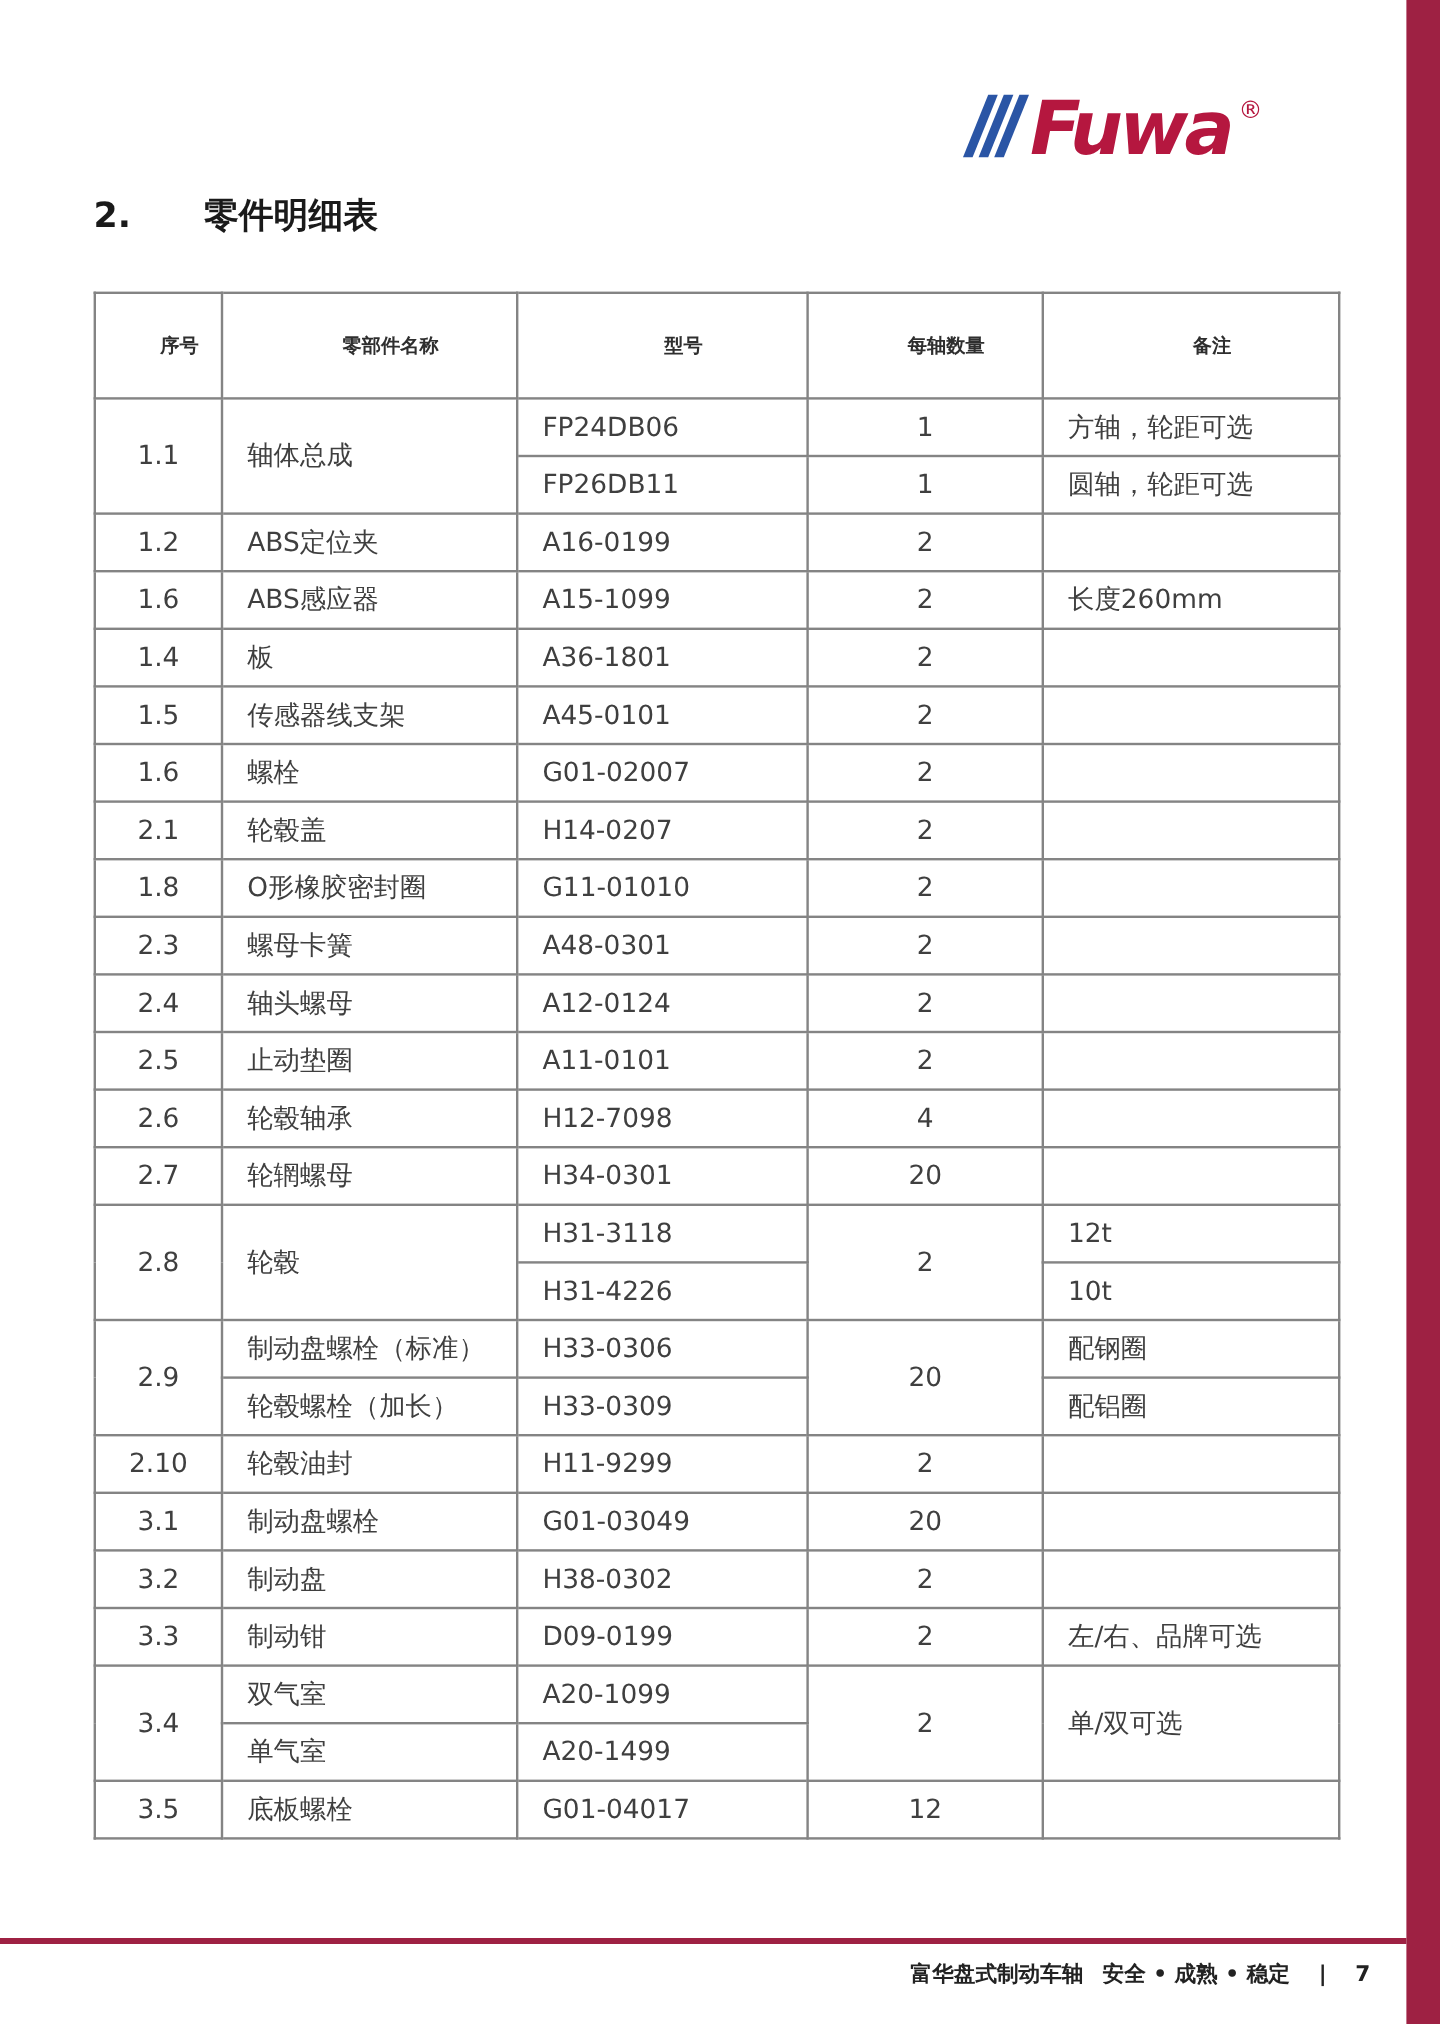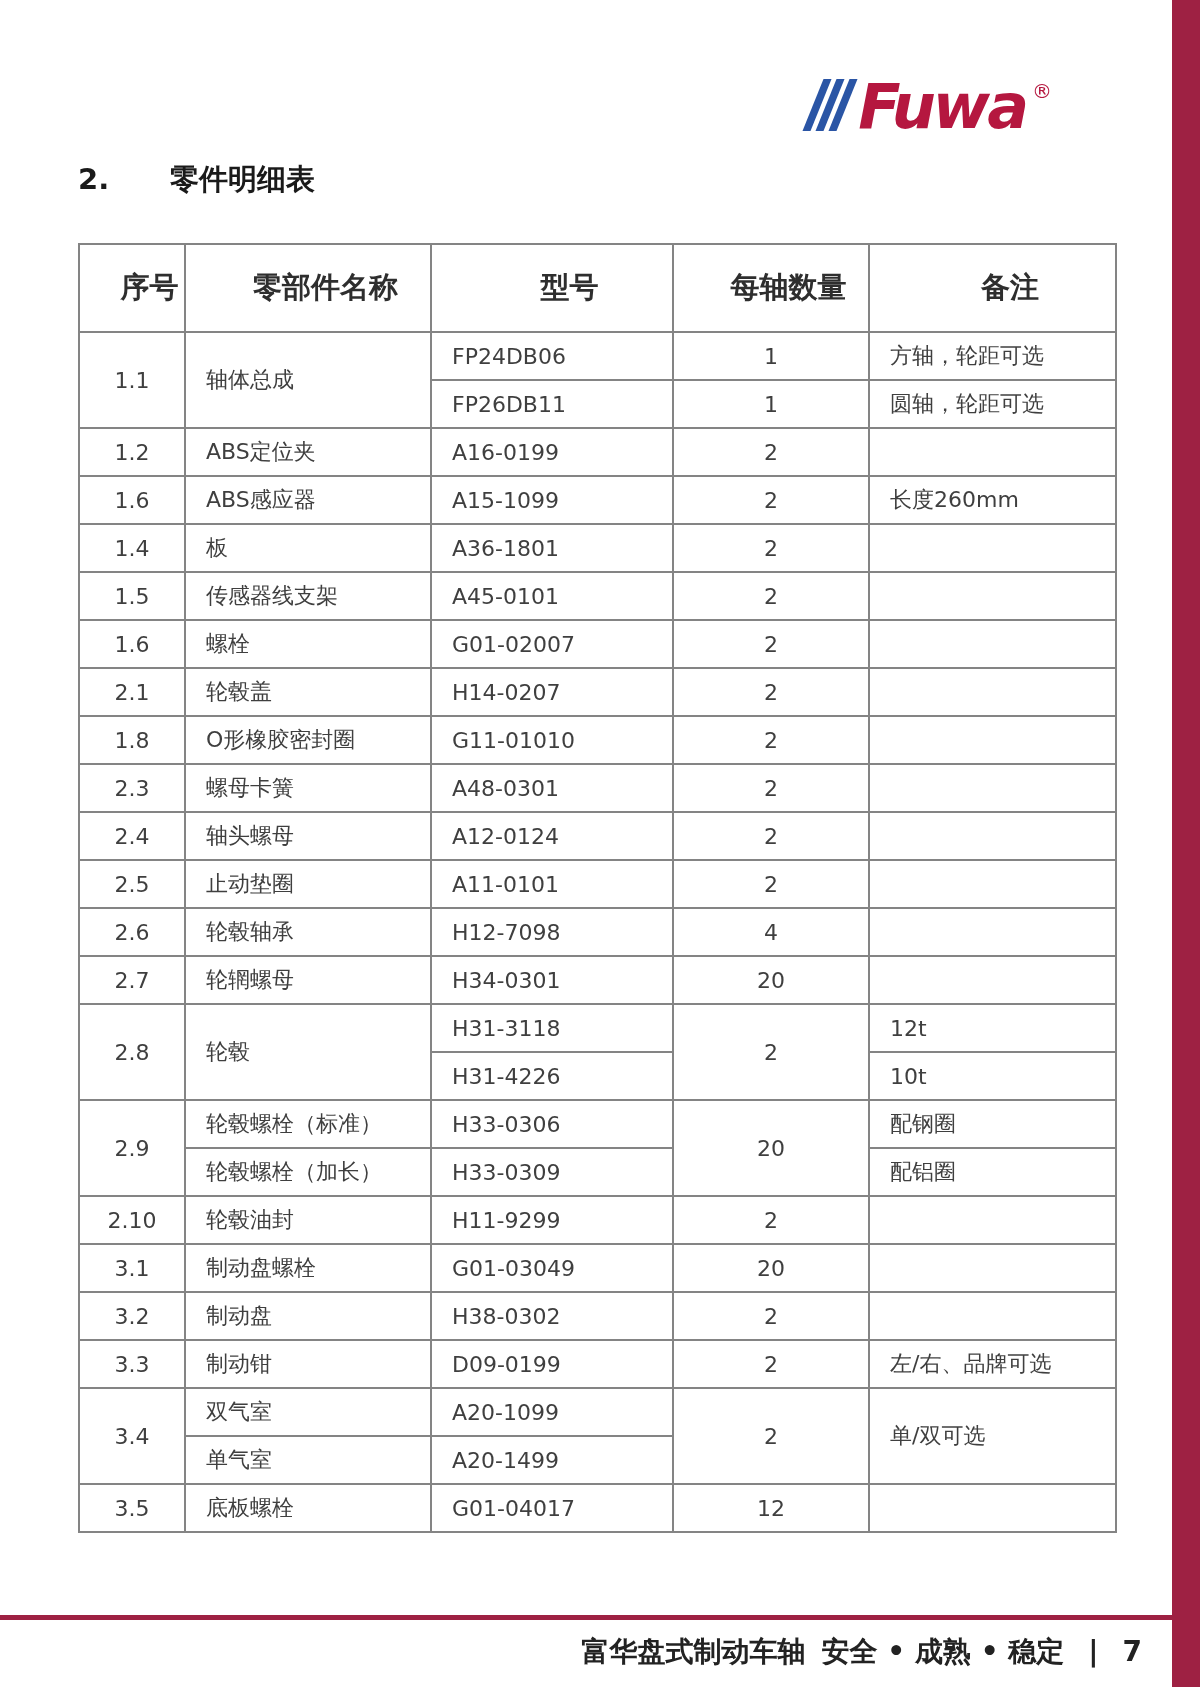--- a/index.html
+++ b/index.html
@@ -60,34 +60,34 @@
   table.parts col.c-note  { width: 247px; }
 
   table.parts th, table.parts td {
     border: 2px solid #848484;
     font-size: 22px; color: #3f3f3f;
     vertical-align: middle;
     white-space: nowrap; overflow: hidden;
   }
   table.parts thead th {
     height: 88px; text-align: center;
-    font-weight: bold; font-size: 29px; color: #2e2e2e; padding-left: 35px;
+    font-weight: bold; font-size: 16px; color: #2e2e2e; padding-left: 35px;
   }
   table.parts tbody td { height: 48px; }
   td.al { text-align: left; padding-left: 20px; }
   td.ac { text-align: center; }
 
   
   .footer-rule {
     position: absolute; left: 0; top: 1615px;
     width: 1172px; height: 5px; background: #9E2143;
   }
   .footer-text {
     position: absolute; top: 1633px; right: 58px;
-    font-size: 28px; font-weight: bold; color: #222222;
+    font-size: 18px; font-weight: bold; color: #222222;
     display: flex; align-items: baseline;
   }
   .footer-text .gap-s { display: inline-block; width: 16px; }
   .footer-text .gap-m { display: inline-block; width: 24px; }
 </style>
 </head>
 <body>
 
 <div class="red-bar"></div>
 
@@ -226,21 +226,21 @@
       <td class="al">H31-3118</td>
       <td class="ac" rowspan="2">2</td>
       <td class="al">12t</td>
     </tr>
     <tr>
       <td class="al">H31-4226</td>
       <td class="al">10t</td>
     </tr>
     <tr>
       <td class="ac" rowspan="2">2.9</td>
-      <td class="al">轮毂螺栓（标准）</td>
+      <td class="al">制动盘螺栓（标准）</td>
       <td class="al">H33-0306</td>
       <td class="ac" rowspan="2">20</td>
       <td class="al">配钢圈</td>
     </tr>
     <tr>
       <td class="al">轮毂螺栓（加长）</td>
       <td class="al">H33-0309</td>
       <td class="al">配铝圈</td>
     </tr>
     <tr>

